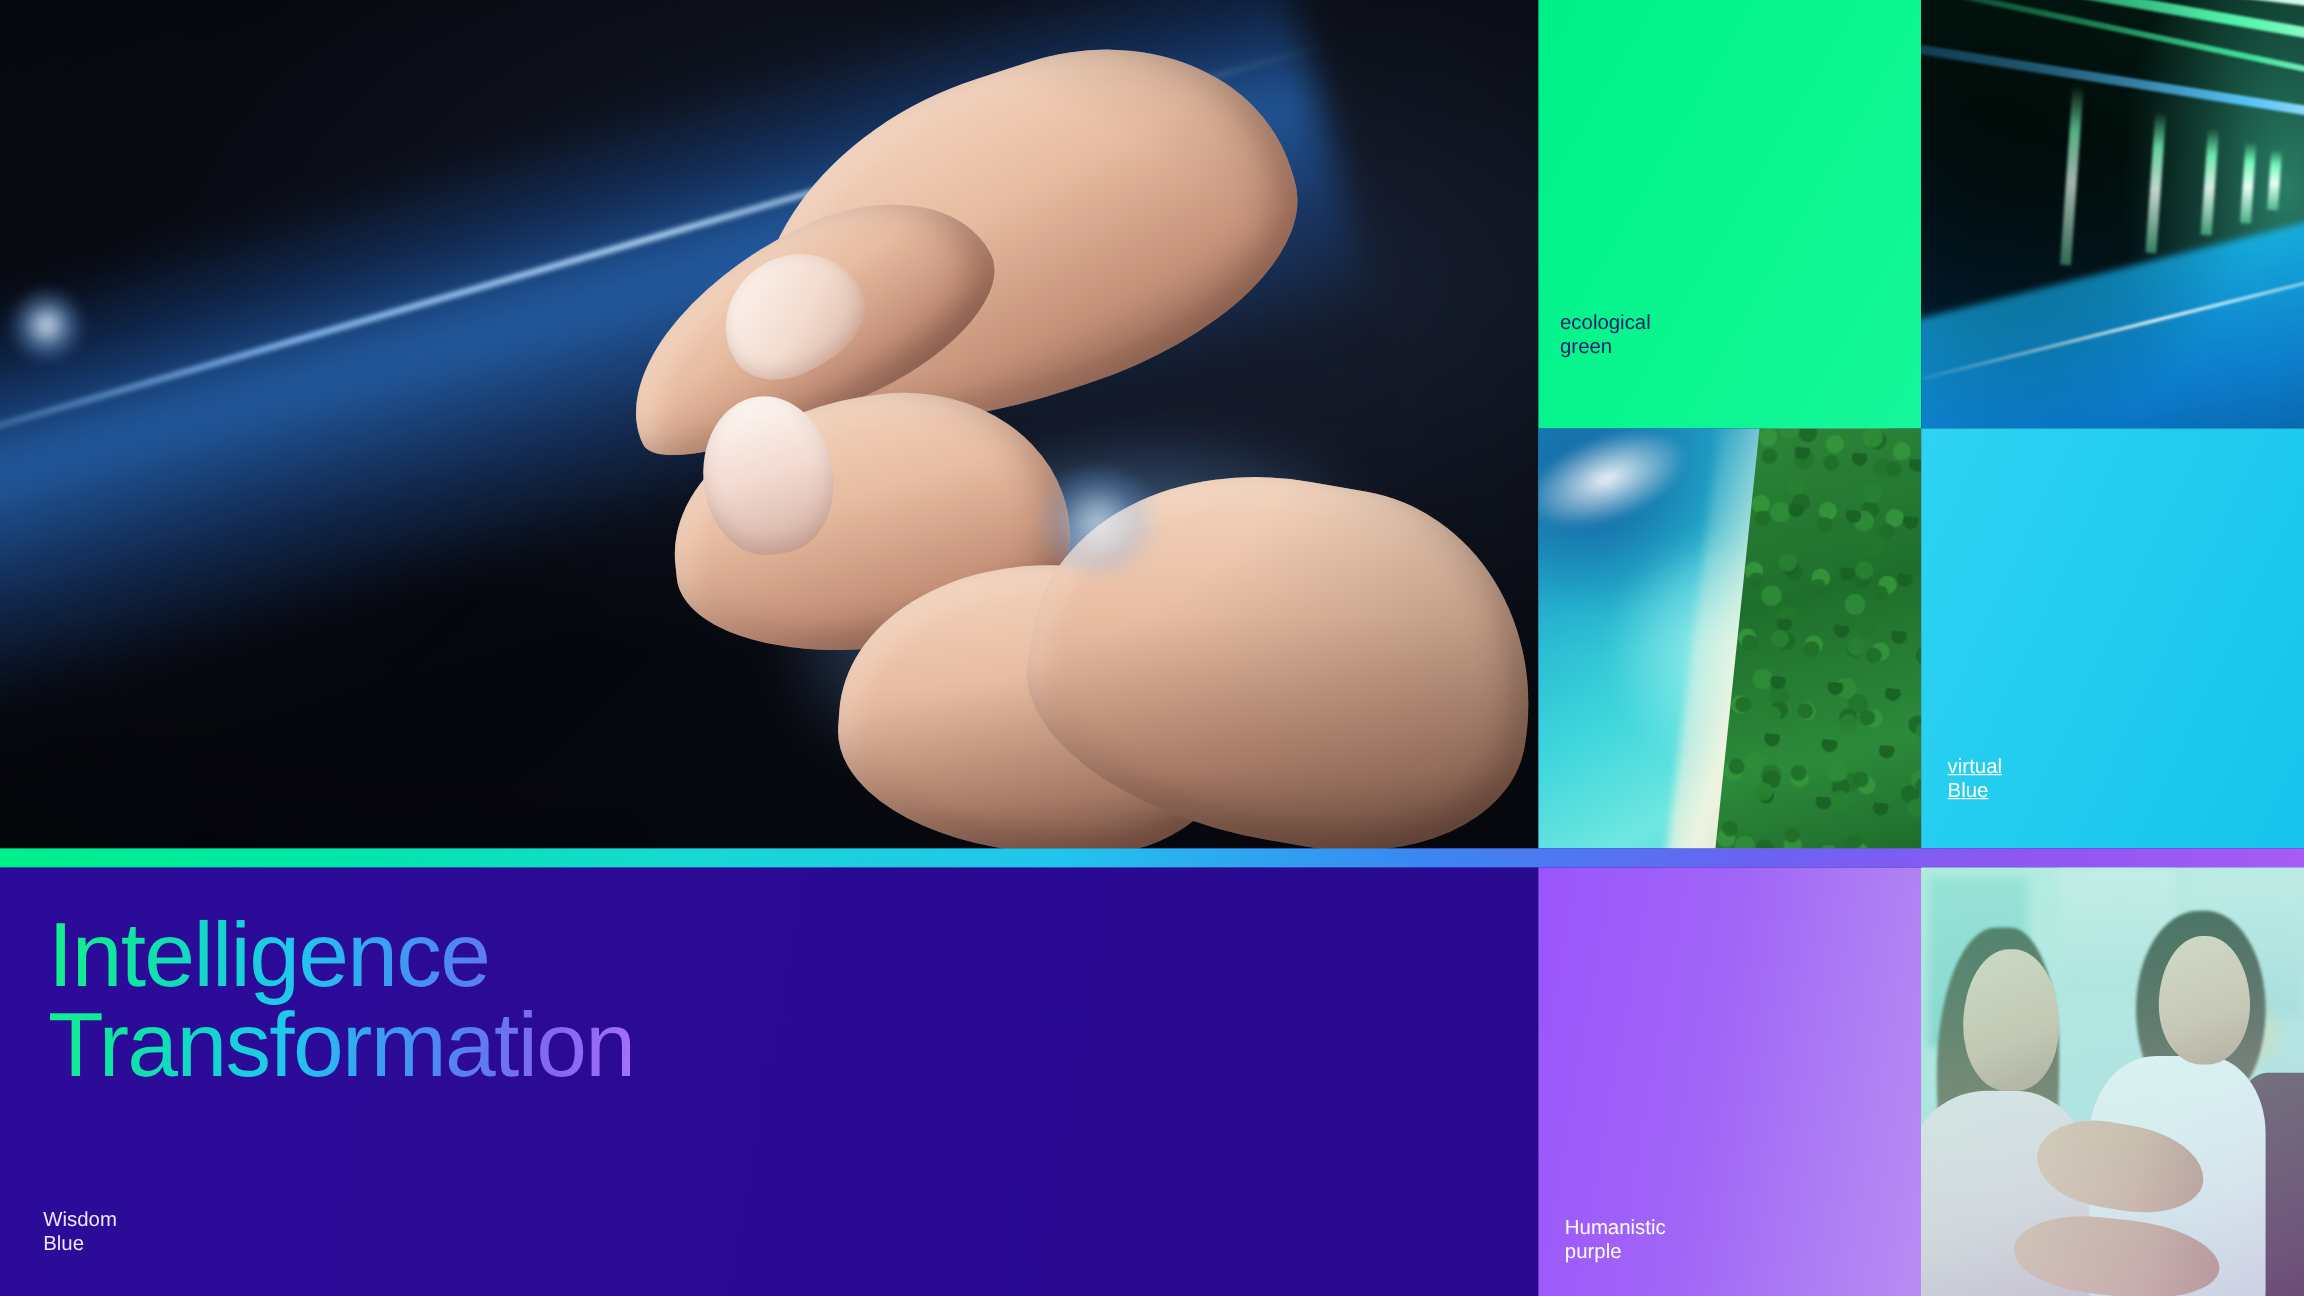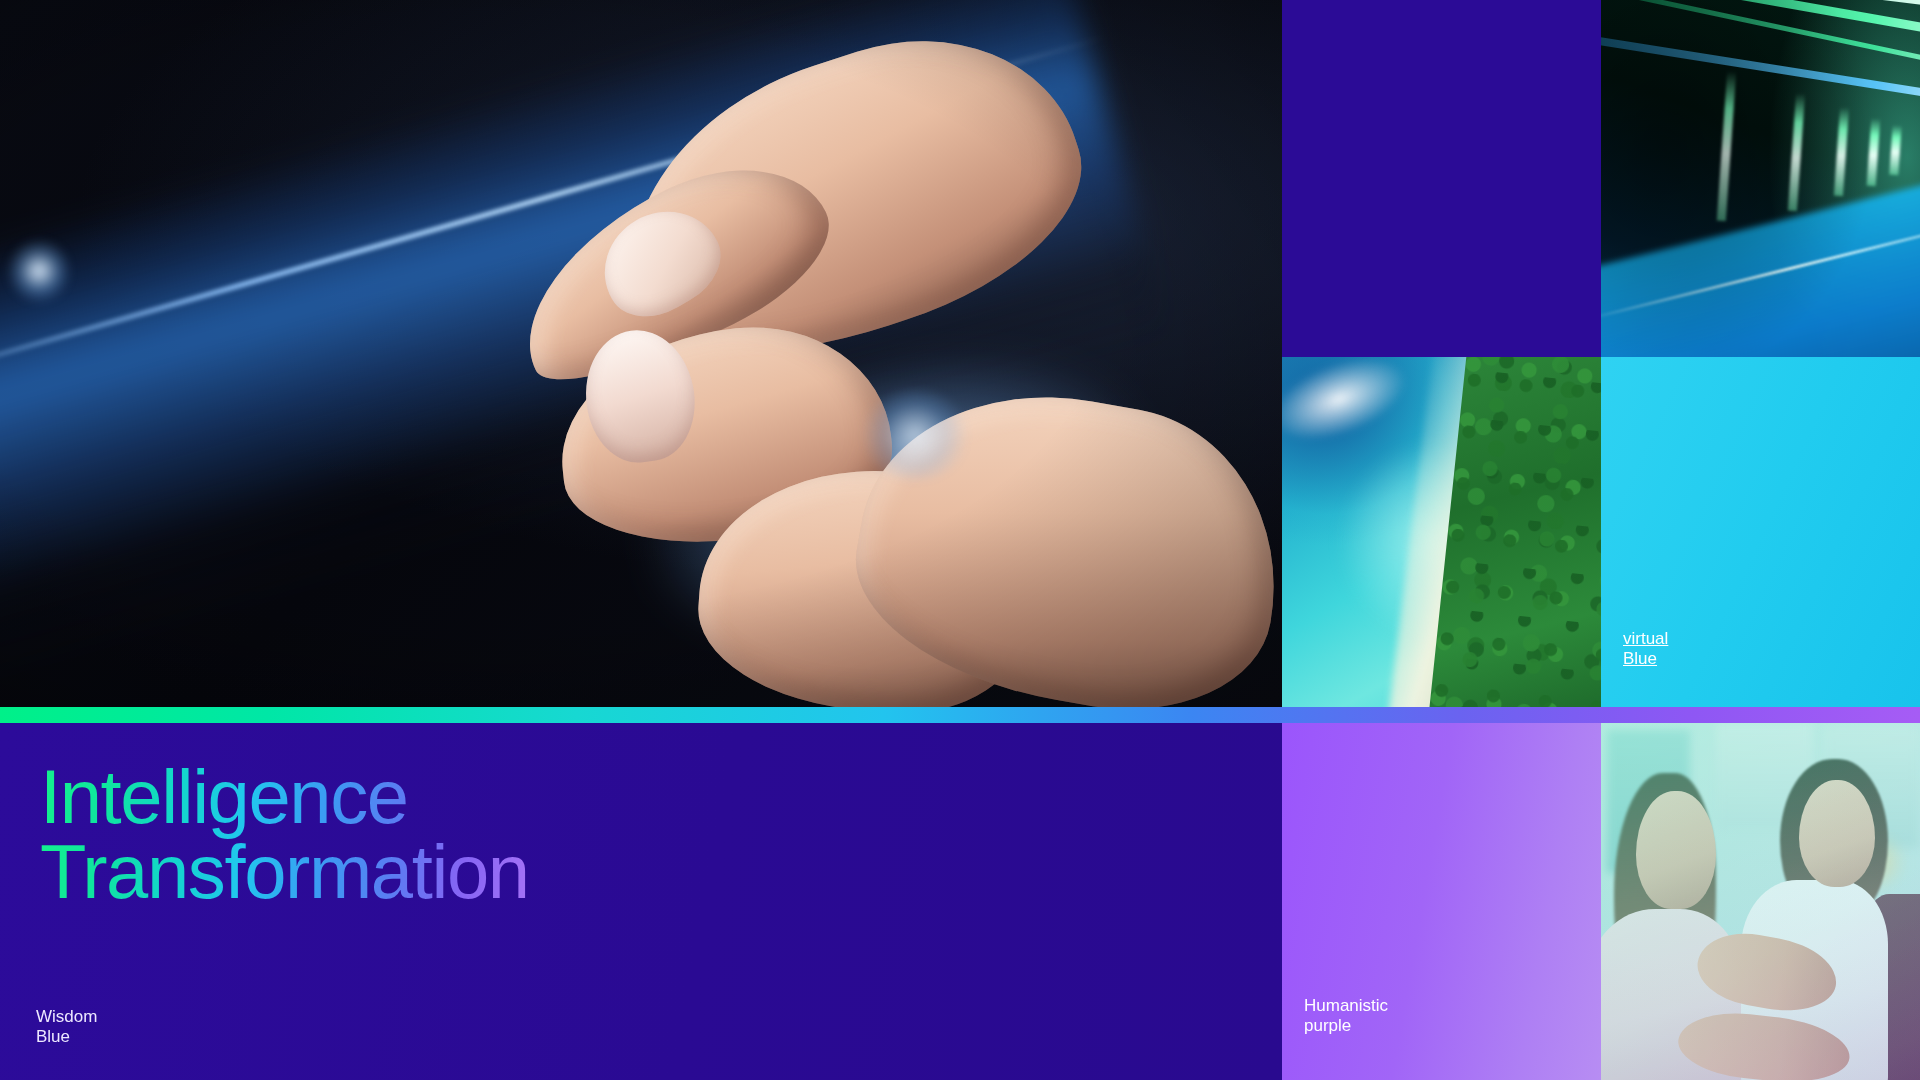--- a/index.html
+++ b/index.html
@@ -230,21 +230,21 @@
   .cap {
     position:absolute;
     font-size:17px; line-height:1.18; white-space:pre-line; font-weight:400;
   }
   .cap-wisdom { left:36px; bottom:33px; color:#EDE8FF; }
 
   .panel-purple {
     position:absolute; left:1282px; top:0; width:319px; height:357px;
     background:linear-gradient(100deg,#9B55FC 0%, #A165F7 45%, #AE7FF4 78%, #B78DF3 100%);
   }
-  .cap-purple { left:22px; bottom:44px; color:#FFFFFF; }
+  .cap-purple { left:22px; bottom:27px; color:#FFFFFF; }
 
   
   .ph-family {
     position:absolute; left:1601px; top:0; width:319px; height:357px;
     overflow:hidden; background:#cfe9e2;
   }
   .ph-family .room {
     position:absolute; inset:0;
     background:
       linear-gradient(180deg,#d7efe8 0%, #c8e7e0 55%, #bfe2dc 100%);
@@ -345,20 +345,24 @@
       <div class="finger f-index"></div>
       <div class="f-nail1"></div>
       <div class="finger f-lower"></div>
       <div class="f-nail2"></div>
       <div class="finger f-thumb"></div>
       <div class="finger f-right"></div>
       <div class="glow-spot gs2"></div>
       <div class="vign"></div>
     </div>
 
+    <div class="sw-green">
+      <div class="cap cap-eco">ecological
+green</div>
+    </div>
 
     <div class="ph-tunnel">
       <div class="tbase"></div>
       <div class="streak" style="left:-6%;top:2%;width:130%;height:7px;transform:rotate(7deg);background:linear-gradient(90deg,rgba(0,255,150,.15),rgba(180,255,225,.95) 60%,rgba(255,255,255,1));"></div>
       <div class="streak" style="left:-6%;top:10%;width:130%;height:9px;transform:rotate(10deg);background:linear-gradient(90deg,rgba(0,240,140,.45),rgba(90,255,180,.95) 70%,rgba(220,255,240,1));"></div>
       <div class="streak" style="left:-6%;top:20%;width:130%;height:5px;transform:rotate(12deg);background:linear-gradient(90deg,rgba(0,220,130,.25),rgba(70,250,170,.85) 70%,rgba(210,255,235,.95));"></div>
       <div class="streak" style="left:-6%;top:28%;width:130%;height:8px;transform:rotate(9deg);background:linear-gradient(90deg,rgba(40,170,255,.35),rgba(90,200,255,.95) 70%,rgba(225,248,255,1));"></div>
       <div class="pillar" style="left:38%;top:20%;height:42%;transform:rotate(4deg);"></div>
       <div class="pillar" style="left:60%;top:26%;height:33%;transform:rotate(4deg);"></div>
       <div class="pillar" style="left:74%;top:30%;height:25%;transform:rotate(4deg);"></div>

